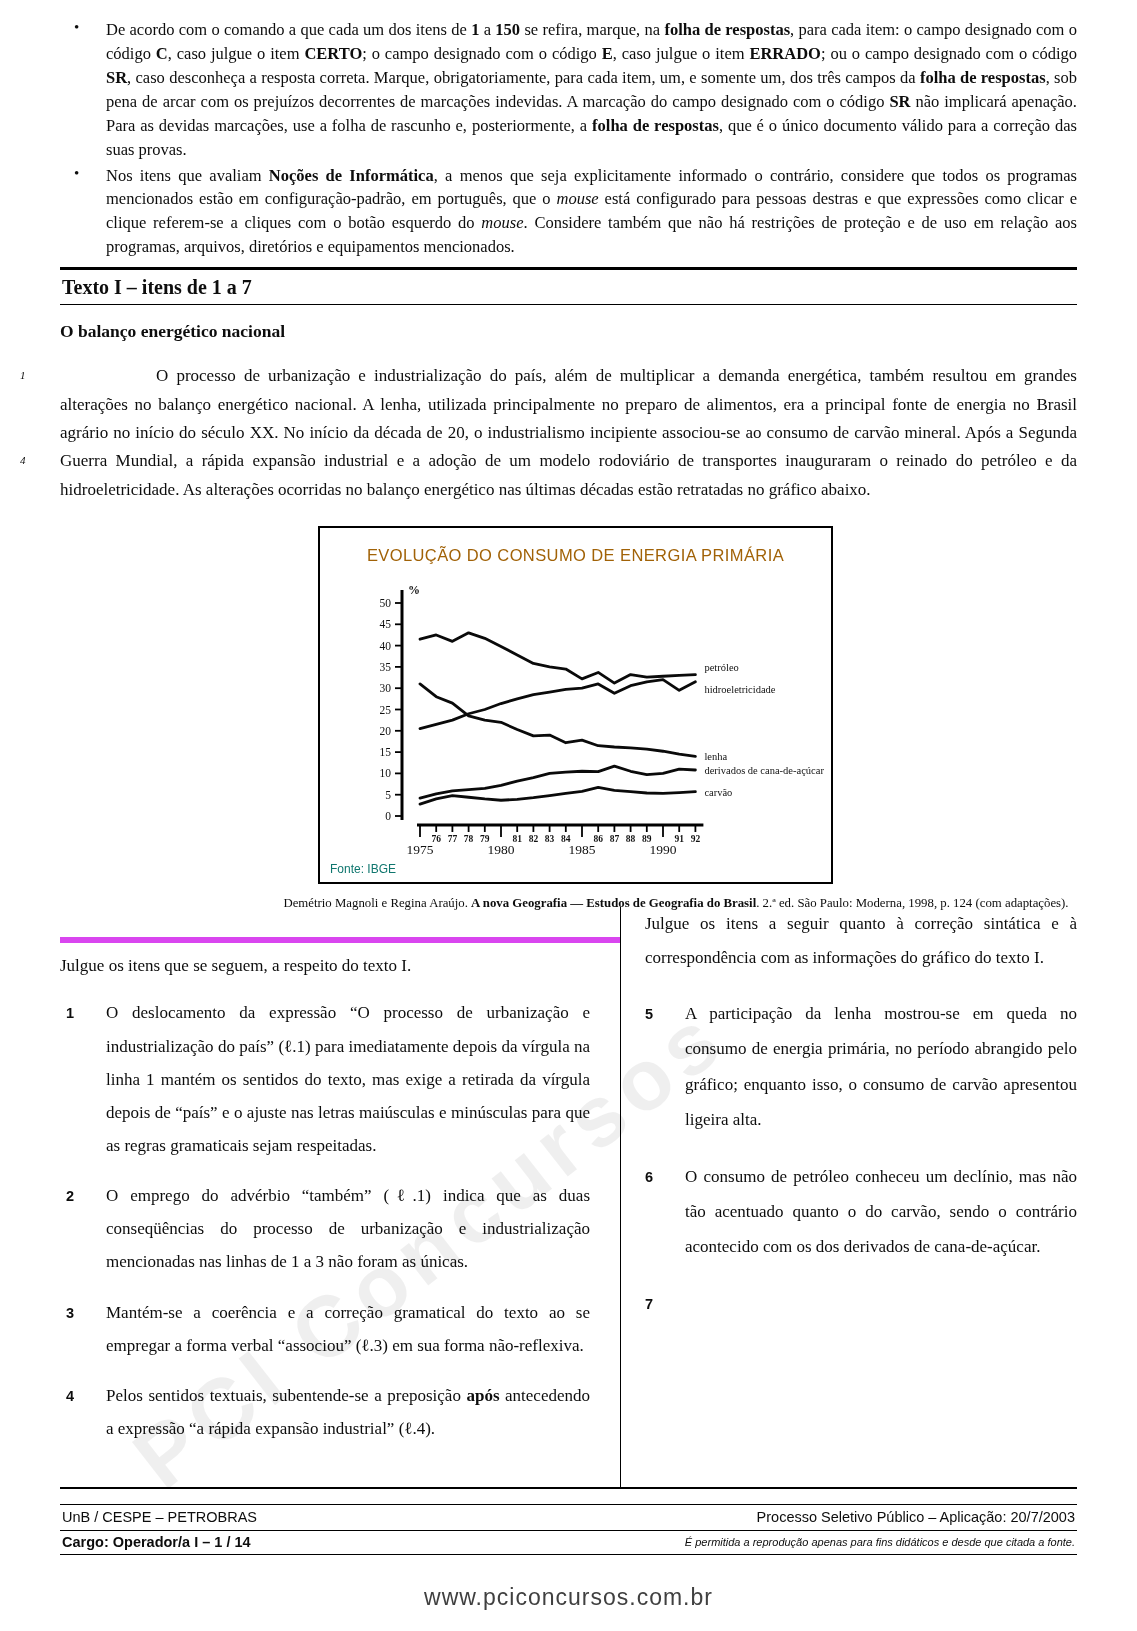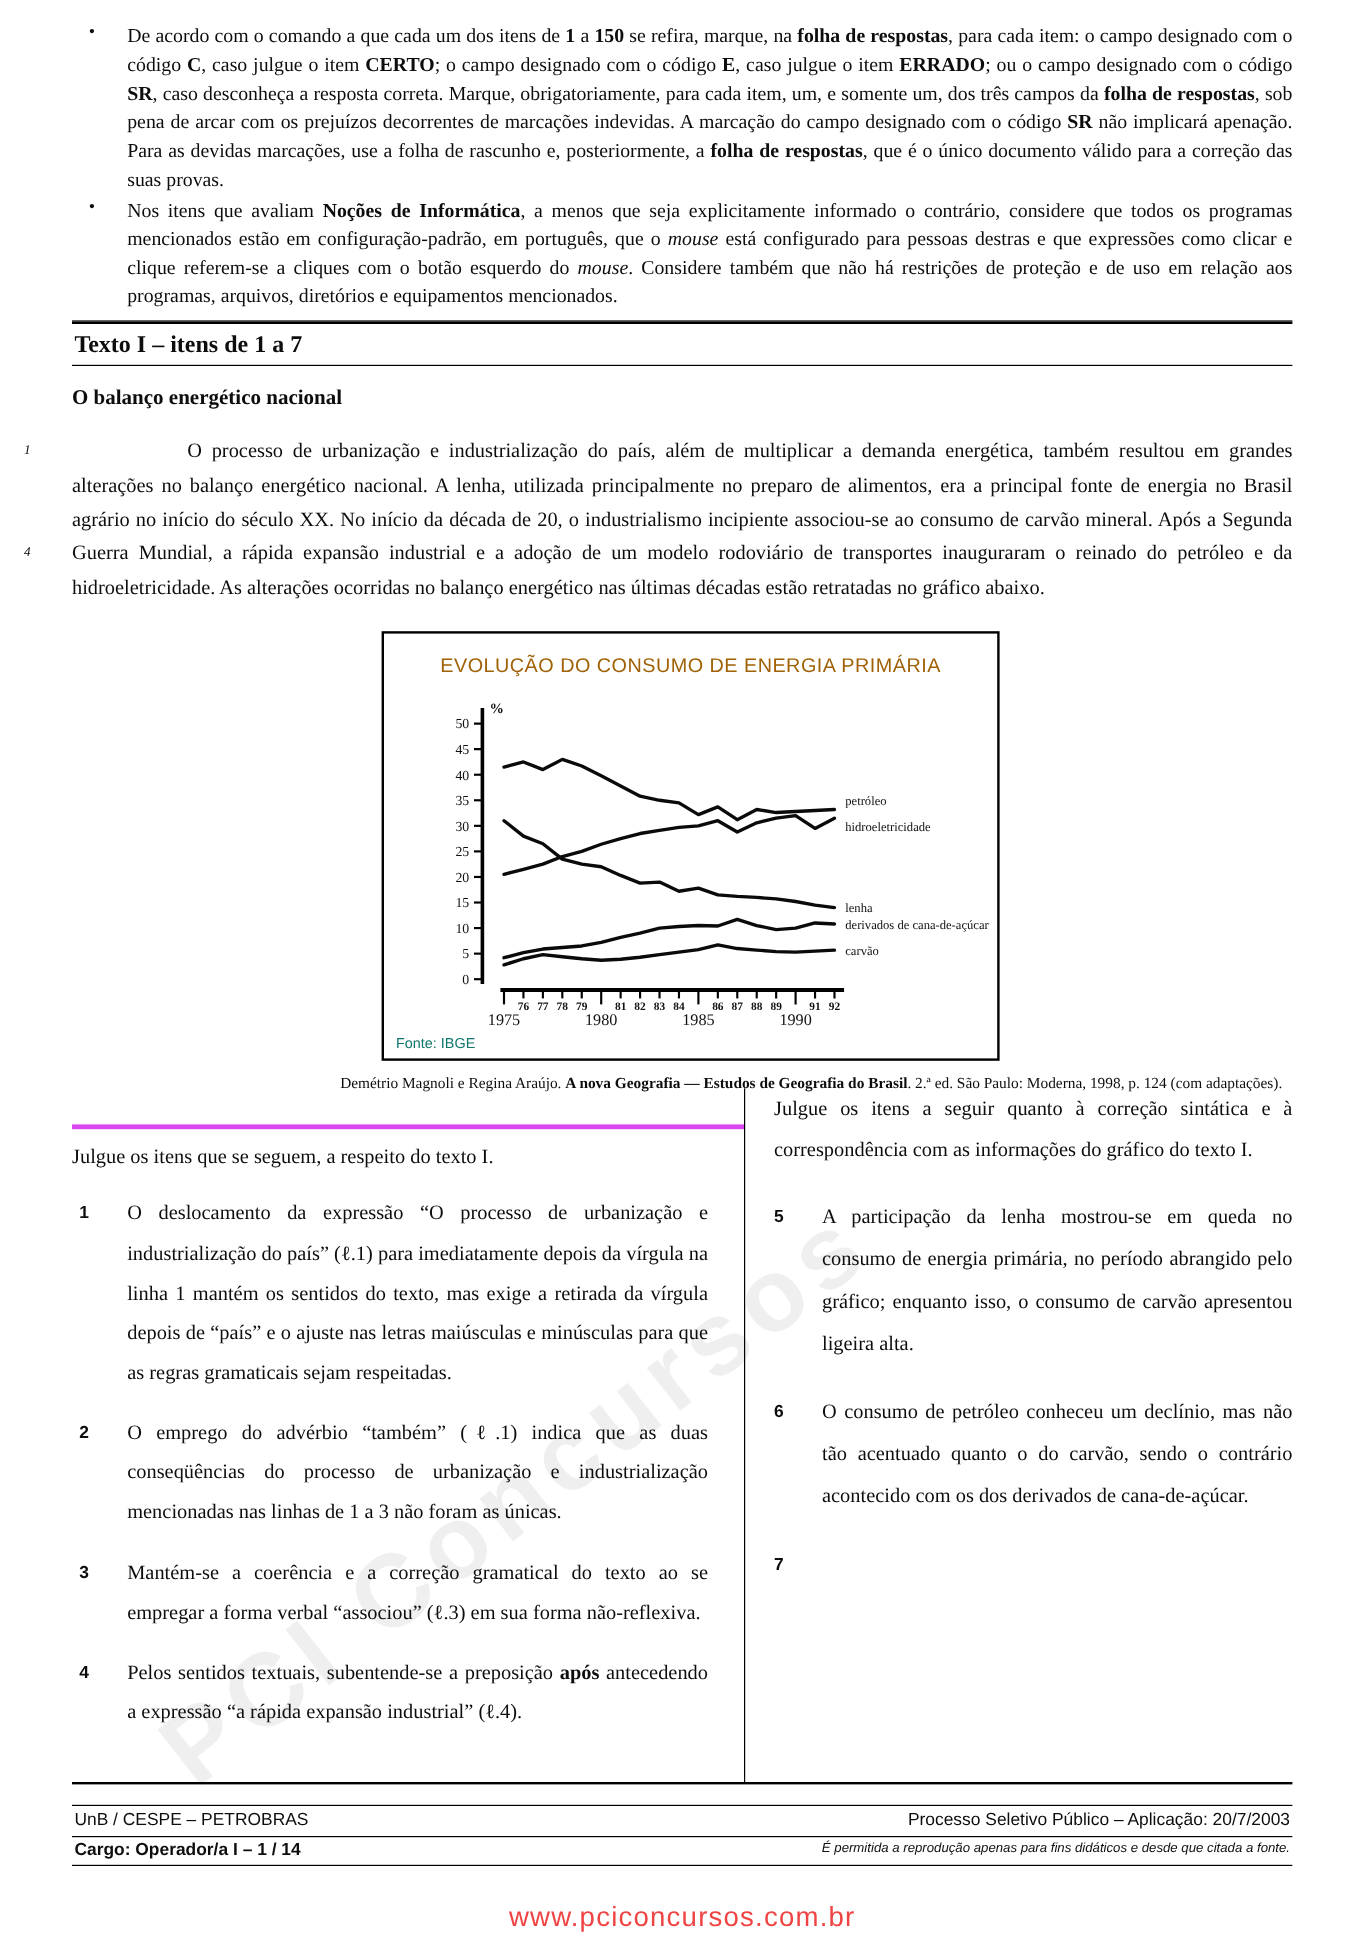--- a/index.html
+++ b/index.html
@@ -35,42 +35,42 @@
   .chartbox{position:relative;margin:22px 0 0 258px;width:511px;height:354px;border:2px solid #000;}
   .chart-title{position:absolute;top:18px;left:0;right:0;text-align:center;
                font-family:"Liberation Sans",sans-serif;font-size:16.5px;letter-spacing:.4px;color:#a16207;}
   .chart-source{position:absolute;left:10px;bottom:6px;font-family:"Liberation Sans",sans-serif;font-size:12px;color:#0f766e;}
   #chart-svg{position:absolute;left:0;top:0;}
 
   .citation{margin-top:12px;font-size:12.8px;text-align:center;padding-left:215px;}
 
   
   .qsection{position:relative;display:flex;margin-top:26px;border-bottom:2px solid #000;}
-  .qleft{width:560px;box-sizing:border-box;border-top:4px solid #d946ef;padding:10px 30px 42px 0;}
+  .qleft{width:560px;box-sizing:border-box;border-top:6px solid #d946ef;padding:10px 30px 42px 0;}
   .qright{flex:1;box-sizing:border-box;border-left:1.6px solid #000;margin-top:-30px;
           padding:0 0 28px 24px;}
   .intro{font-size:17px;line-height:1.55;}
   .qright .intro{text-align:justify;line-height:2.0;}
   .item{position:relative;padding-left:46px;margin-top:17px;font-size:17px;line-height:1.95;text-align:justify;}
   .qright .item{padding-left:40px;line-height:2.08;margin-top:21px;}
   .item .num{position:absolute;left:6px;top:3px;font-family:"Liberation Sans",sans-serif;
              font-weight:700;font-size:14.5px;}
   .qright .item .num{left:0;}
 
   
   .footer{position:absolute;left:60px;right:60px;top:1504px;}
   .frule{border-top:1.6px solid #000;}
-  .frow{display:flex;justify-content:space-between;
+  .frow{display:flex;justify-content:space-between;align-items:center;
         font-family:"Liberation Sans",sans-serif;}
   .frow1{font-size:14.5px;padding:4px 2px 5px 2px;}
   .frow2{padding:3px 2px 4px 2px;}
   .frow2 .fl{font-size:14.5px;font-weight:700;}
   .frow2 .fr{font-size:11px;font-style:italic;}
   .site-url{position:absolute;left:0;right:0;top:1584px;text-align:center;
-            font-family:"Liberation Sans",sans-serif;font-size:23px;letter-spacing:1px;color:#ef4444;}
+            font-family:"Liberation Sans",sans-serif;font-size:23px;letter-spacing:1px;color:#404040;}
 </style>
 </head>
 <body>
 
 <div class="page">
 
   <div class="watermark">PCI Concursos</div>
 
   <div class="content">
 

